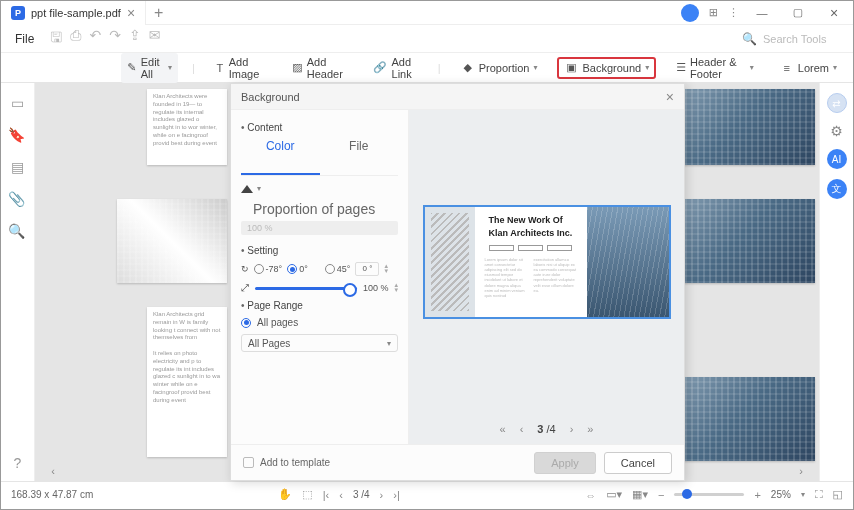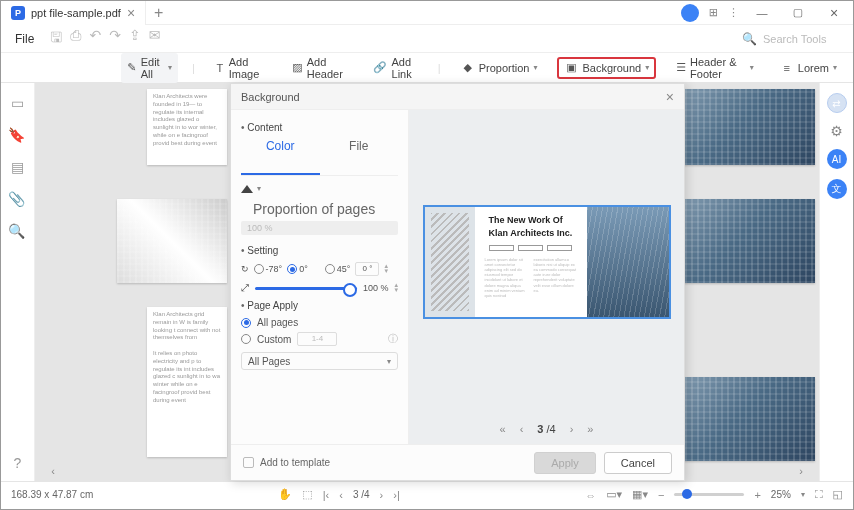--- a/index.html
+++ b/index.html
@@ -274,31 +274,25 @@
             <span class="setting-num">0 °</span>
             <span class="spinner">▴<br>▾</span>
           </div>
           <div class="slider-row">
             <span style="font-size:10px;">⤢</span>
             <div class="slider"></div>
             <span class="pct-label">100 %</span>
             <span class="spinner">▴<br>▾</span>
           </div>
 
-          <div class="section-title">Page Apply</div>
+          <div class="section-title">Page Range</div>
           <div class="range-opts">
             <div class="r-row">
               <span class="radio-dot checked"></span>
               <span>All pages</span>
-            </div>
-            <div class="r-row">
-              <span class="radio-dot"></span>
-              <span>Custom</span>
-              <span class="setting-num" style="width:40px; color:#bbb;">1-4</span>
-              <span style="color:#bbb; margin-left:auto;">ⓘ</span>
             </div>
           </div>
           <div class="select-bar">
             <span>All Pages</span>
             <span class="chev">▾</span>
           </div>
         </div>
 
         <div class="dialog-right">
           <div class="preview-wrap">

